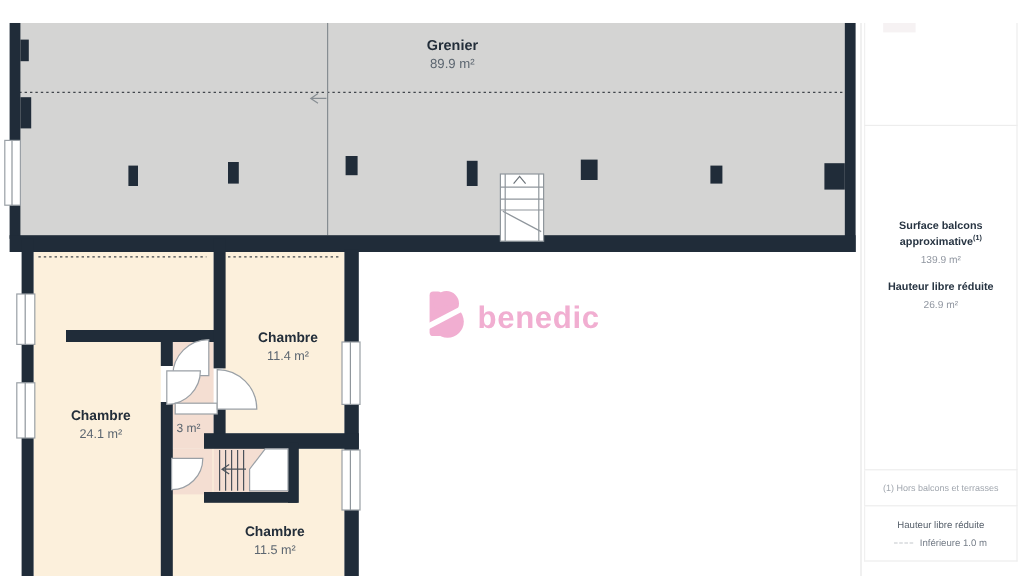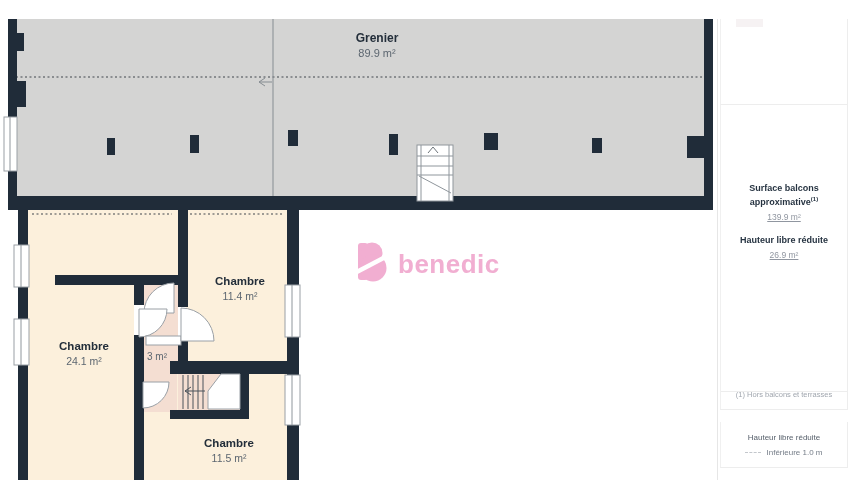--- a/index.html
+++ b/index.html
@@ -28,29 +28,29 @@
   .logo-text{font-size:26px;font-weight:bold;fill:var(--brand);letter-spacing:.5px;}
   .logo-fill{fill:var(--brand);}
 
   
   .sidebar{position:absolute;left:717px;top:0;width:133px;height:480px;background:#fff;
            border-left:1px solid #e6e6e6;}
   .sb-sec{position:absolute;left:2px;right:3px;text-align:center;
           border-left:1px solid #f0f0f0;border-right:1px solid #ededed;box-sizing:border-box;}
   .sec1{top:0;height:86px;border-bottom:1px solid #ededed;}
   .sec2{top:86px;height:287px;border-bottom:1px solid #ededed;}
-  .sec3{top:361px;height:30px;border-bottom:1px solid #ededed;display:flex;align-items:center;justify-content:center;}
+  .sec3{top:373px;height:30px;border-bottom:1px solid #ededed;display:flex;align-items:center;justify-content:center;}
   .sec4{top:403px;height:46px;border-bottom:1px solid #ededed;}
   .sec5{top:449px;height:31px;background:#fcfcfc;}
   .sb-ghost{position:absolute;left:15px;top:0;width:27px;height:8px;background:#f6f2f3;}
   .sf-label{font-size:9px;font-weight:bold;color:#273442;line-height:11px;}
   .sf-label sup{font-size:6px;}
   .pt{padding-top:78px;}
   .mt{margin-top:13px;}
-  .sf-value{font-size:8.5px;color:#9096a0;margin-top:4px;text-decoration:underline;}
+  .sf-value{font-size:8.5px;color:#9096a0;margin-top:4px;}
   .fn{font-size:7.5px;color:#a0a6ae;width:100%;}
   .lg-title{font-size:8px;color:#58616c;padding-top:11px;}
   .lg-row{margin-top:6px;font-size:8px;color:#757d88;}
   .dash{display:inline-block;width:16px;border-top:1px dashed #c3c7cc;vertical-align:middle;margin-right:5px;}
   .disc{font-size:7.5px;color:#a7acb3;line-height:1.5;padding-top:7px;}
 </style>
 </head>
 <body>
 
 <div class="stage">

